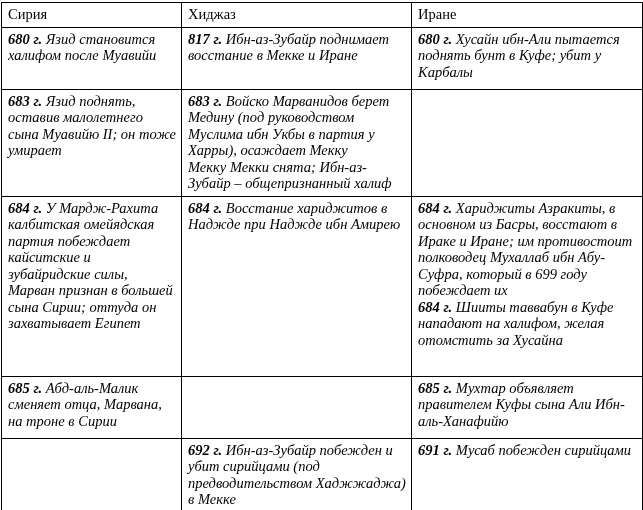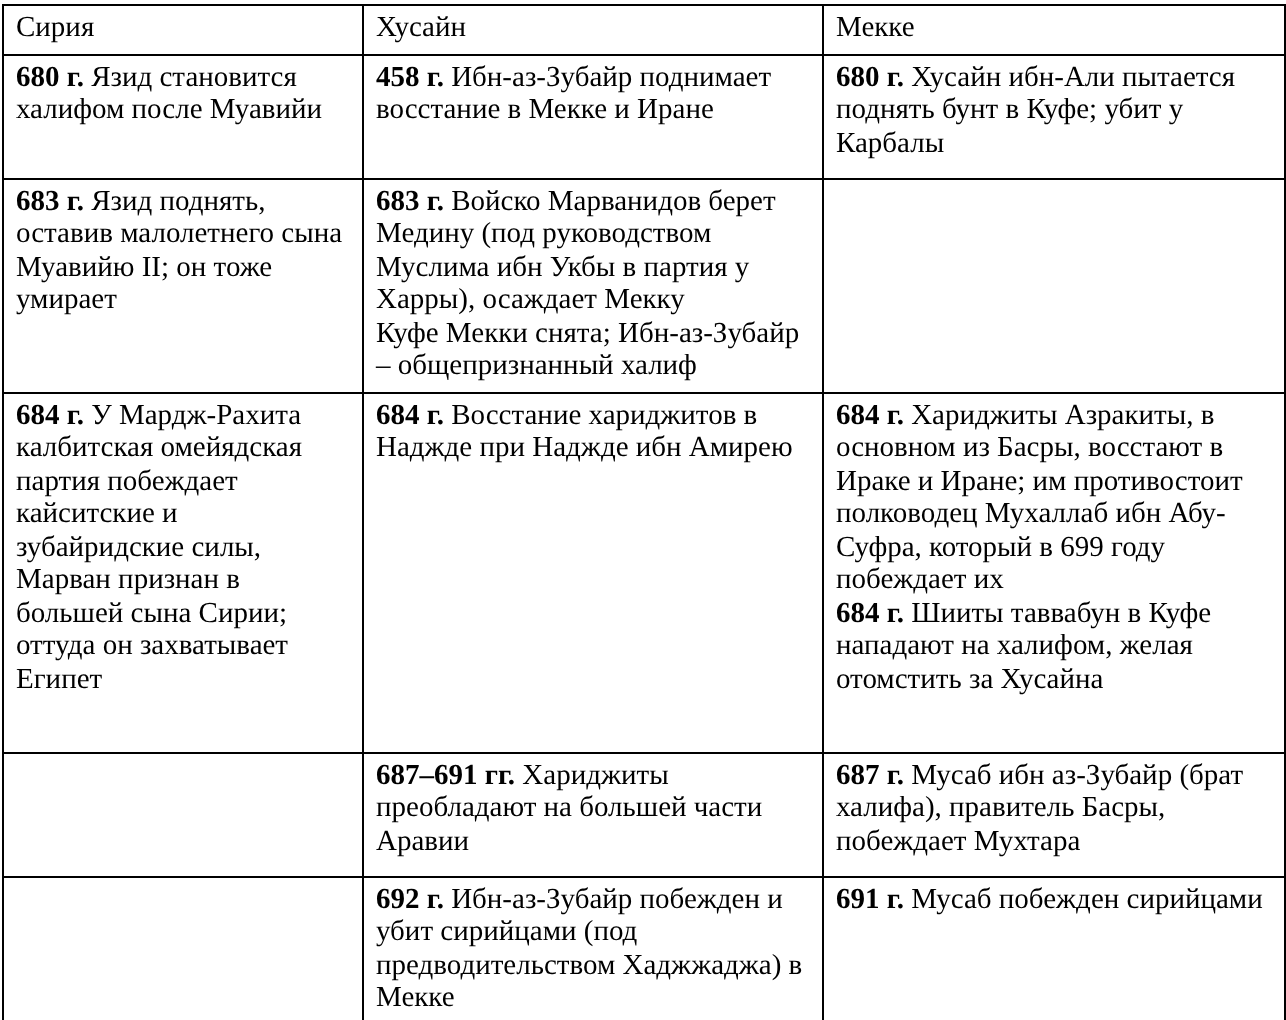--- a/index.html
+++ b/index.html
@@ -29,20 +29,21 @@
     text-align: left;
     padding: 3px 5px 4px 6px;
     font-weight: normal;
     overflow: hidden;
   }
   .timeline thead th {
     height: 16px;
   }
   .timeline p {
     margin: 0;
+    font-style: italic;
   }
   .timeline b {
     font-weight: bold;
   }
   tbody tr:nth-child(1) td { height: 54px; }
   tbody tr:nth-child(2) td { height: 92px; }
   tbody tr:nth-child(3) td { height: 172px; }
   tbody tr:nth-child(4) td { height: 54px; }
   tbody tr:nth-child(5) td { height: 44px; }
   tbody tr:nth-child(6) td { height: 42px; }
@@ -53,65 +54,65 @@
 <div class="page">
   <table class="timeline">
     <colgroup>
       <col style="width:180px">
       <col style="width:230px">
       <col style="width:231px">
     </colgroup>
     <thead>
       <tr>
           <th>Сирия</th>
-          <th>Хусайн</th>
-          <th>Мекке</th>
+          <th>Хиджаз</th>
+          <th>Иране</th>
         </tr>
     </thead>
     <tbody>
         <tr>
           <td>
             <p><b>680 г.</b> <span>Язид становится халифом после Муавийи</span></p>
           </td>
           <td>
-            <p><b>458 г.</b> <span>Ибн-аз-Зубайр поднимает восстание в Мекке и Иране</span></p>
+            <p><b>817 г.</b> <span>Ибн-аз-Зубайр поднимает восстание в Мекке и Иране</span></p>
           </td>
           <td>
             <p><b>680 г.</b> <span>Хусайн ибн-Али пытается поднять бунт в Куфе; убит у Карбалы</span></p>
           </td>
         </tr>
         <tr>
           <td>
             <p><b>683 г.</b> <span>Язид поднять, оставив малолетнего сына Муавийю II; он тоже умирает</span></p>
           </td>
           <td>
             <p><b>683 г.</b> <span>Войско Марванидов берет Медину (под руководством Муслима ибн Укбы в партия у Харры), осаждает Мекку</span></p>
-            <p><span>Куфе Мекки снята; Ибн-аз-Зубайр – общепризнанный халиф</span></p>
+            <p><span>Мекку Мекки снята; Ибн-аз-Зубайр – общепризнанный халиф</span></p>
           </td>
           <td></td>
         </tr>
         <tr>
           <td>
             <p><b>684 г.</b> <span>У Мардж-Рахита калбитская омейядская партия побеждает кайситские и зубайридские силы, Марван признан в большей сына Сирии; оттуда он захватывает Египет</span></p>
           </td>
           <td>
             <p><b>684 г.</b> <span>Восстание хариджитов в Наджде при Наджде ибн Амирею</span></p>
           </td>
           <td>
             <p><b>684 г.</b> <span>Хариджиты Азракиты, в основном из Басры, восстают в Ираке и Иране; им противостоит полководец Мухаллаб ибн Абу-Суфра, который в 699 году побеждает их</span></p>
             <p><b>684 г.</b> <span>Шииты таввабун в Куфе нападают на халифом, желая отомстить за Хусайна</span></p>
           </td>
         </tr>
         <tr>
+          <td>
+            <p><b>685 г.</b> <span>Абд-аль-Малик сменяет отца, Марвана, на троне в Сирии</span></p>
+          </td>
           <td></td>
           <td>
-            <p><b>687–691 гг.</b> <span>Хариджиты преобладают на большей части Аравии</span></p>
-          </td>
-          <td>
-            <p><b>687 г.</b> <span>Мусаб ибн аз-Зубайр (брат халифа), правитель Басры, побеждает Мухтара</span></p>
+            <p><b>685 г.</b> <span>Мухтар объявляет правителем Куфы сына Али Ибн-аль-Ханафийю</span></p>
           </td>
         </tr>
         <tr>
           <td></td>
           <td>
             <p><b>692 г.</b> <span>Ибн-аз-Зубайр побежден и убит сирийцами (под предводительством Хаджжаджа) в Мекке</span></p>
           </td>
           <td>
             <p><b>691 г.</b> <span>Мусаб побежден сирийцами</span></p>
           </td>

